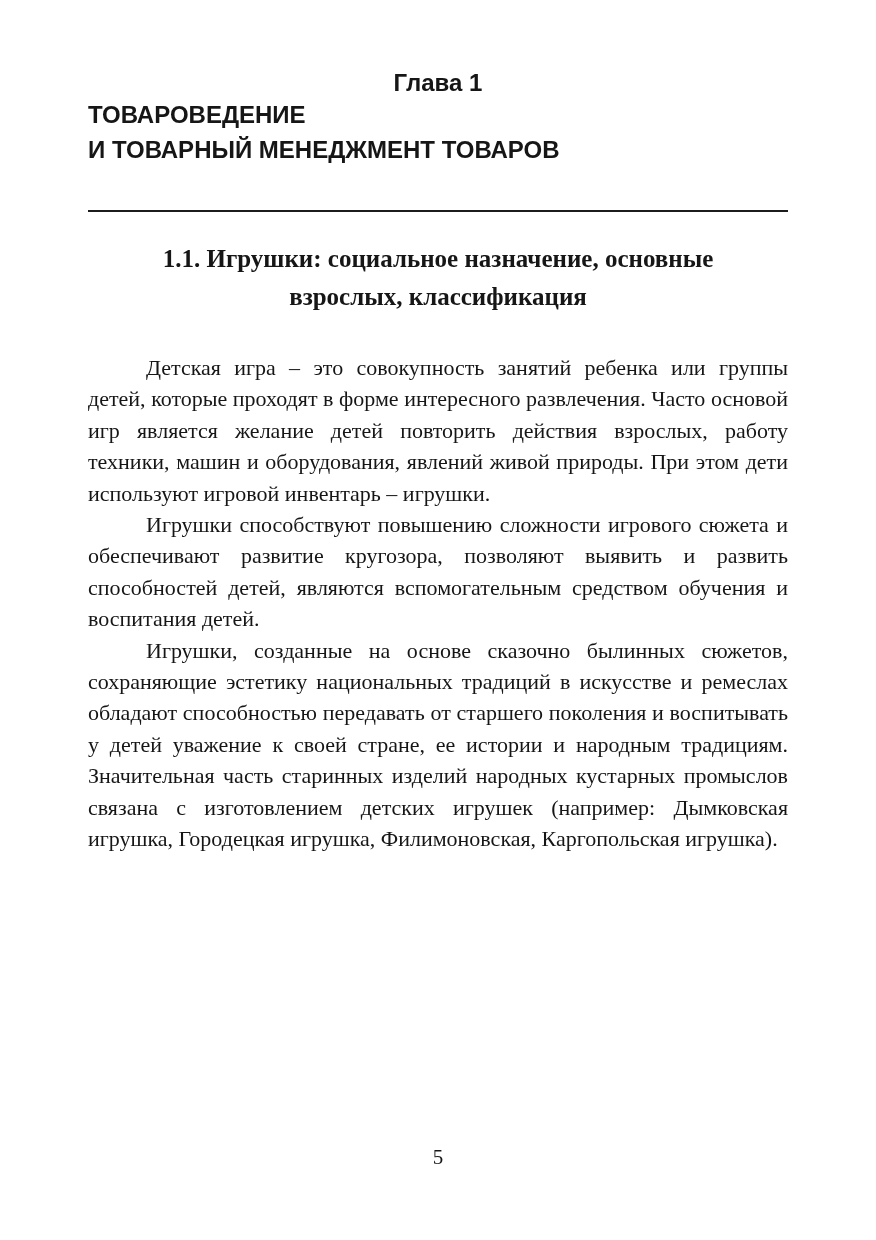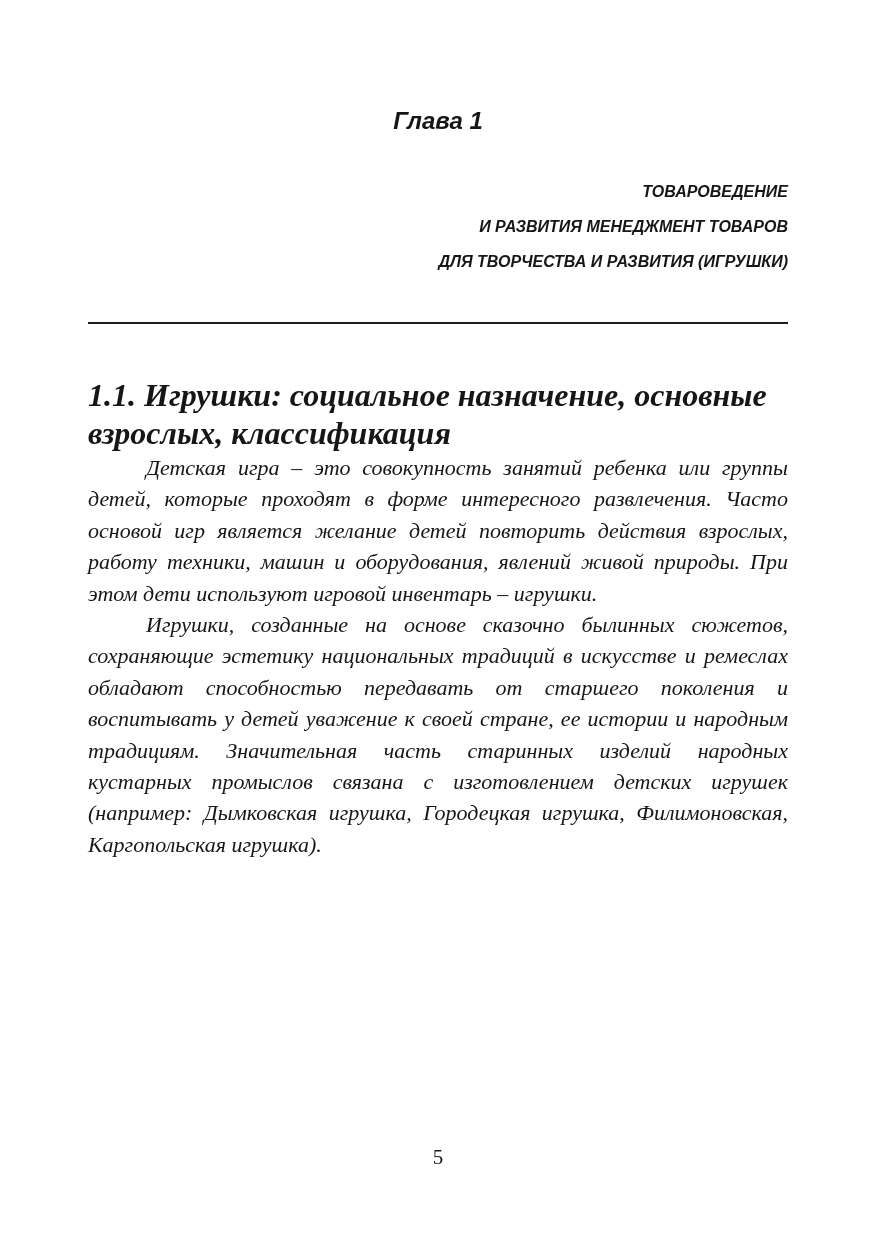--- a/index.html
+++ b/index.html
@@ -11,53 +11,52 @@
     width: 876px;
     height: 1240px;
     position: relative;
     color: #161616;
     overflow: hidden;
   }
   .page {
     position: relative;
     width: 700px;
     margin: 0 auto;
-    padding-top: 107px;
-    font-style: italic;
+    padding-top: 69px;
   }
   .chapter-label {
     text-align: center;
     font-family: "Liberation Sans", sans-serif;
     font-weight: bold;
     font-size: 24px;
     line-height: 28px;
   }
   .chapter-title {
-    margin-top: 39px;
-    text-align: right;
+    text-align: left;
     font-family: "Liberation Sans", sans-serif;
     font-weight: bold;
-    font-size: 16px;
+    font-size: 24px;
     line-height: 35px;
   }
   .divider-rule {
     border: none;
     border-top: 2px solid #1c1c1c;
     margin: 43px 0 0 0;
     width: 100%;
   }
   .section-heading {
-    margin-top: 52px;
-    text-align: left;
+    margin-top: 28px;
+    text-align: center;
     font-family: "Liberation Serif", serif;
     font-weight: bold;
-    font-size: 32px;
+    font-size: 25px;
     line-height: 38px;
   }
   .body-text {
+    margin-top: 36px;
     font-family: "Liberation Serif", serif;
     font-size: 22px;
     line-height: 31.4px;
     text-align: justify;
   }
   .body-text p {
     margin: 0;
     text-indent: 58px;
   }
   .page-number {
@@ -73,31 +72,31 @@
 </style>
 </head>
 <body>
 
 <div class="page">
 
   <div class="chapter-label">Глава 1</div>
 
   <div class="chapter-title">
     <div>ТОВАРОВЕДЕНИЕ</div>
-    <div>И РАЗВИТИЯ МЕНЕДЖМЕНТ ТОВАРОВ</div>
-    <div>ДЛЯ ТВОРЧЕСТВА И РАЗВИТИЯ (ИГРУШКИ)</div>
+    <div>И ТОВАРНЫЙ МЕНЕДЖМЕНТ ТОВАРОВ</div>
   </div>
 
   <hr class="divider-rule">
 
   <div class="section-heading">
     <div>1.1. Игрушки: социальное назначение, основные</div>
     <div>взрослых, классификация</div>
   </div>
 
   <div class="body-text">
     <p>Детская игра – это совокупность занятий ребенка или группы детей, которые проходят в форме интересного развлечения. Часто основой игр является желание детей повторить действия взрослых, работу техники, машин и оборудования, явлений живой природы. При этом дети используют игровой инвентарь – игрушки.</p>
+    <p>Игрушки способствуют повышению сложности игрового сюжета и обеспечивают развитие кругозора, позволяют выявить и развить способностей детей, являются вспомогательным средством обучения и воспитания детей.</p>
     <p>Игрушки, созданные на основе сказочно былинных сюжетов, сохраняющие эстетику национальных традиций в искусстве и ремеслах обладают способностью передавать от старшего поколения и воспитывать у детей уважение к своей стране, ее истории и народным традициям. Значительная часть старинных изделий народных кустарных промыслов связана с изготовлением детских игрушек (например: Дымковская игрушка, Городецкая игрушка, Филимоновская, Каргопольская игрушка).</p>
   </div>
 
 </div>
 
 <div class="page-number">5</div>
 
 </body></html>

